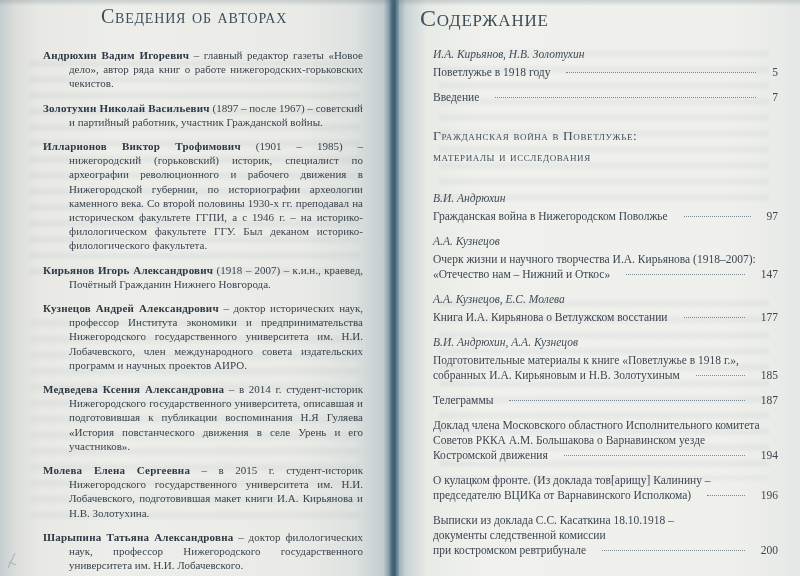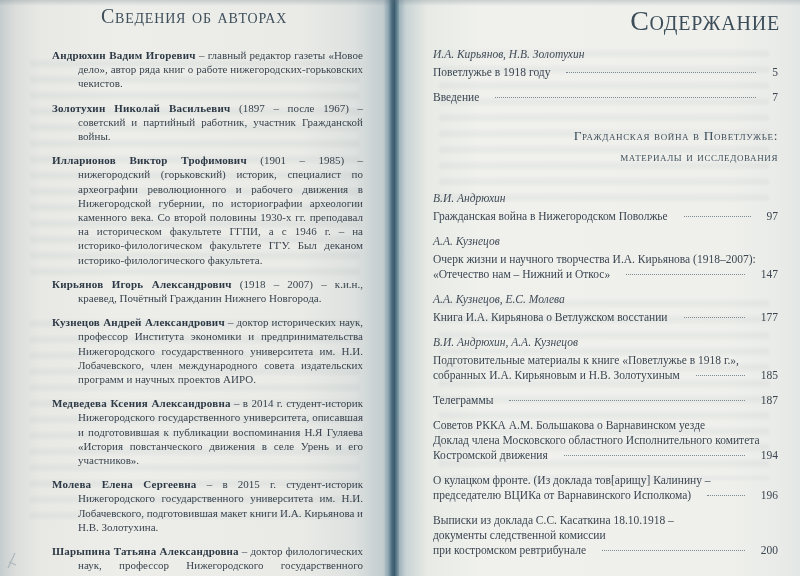--- a/index.html
+++ b/index.html
@@ -46,47 +46,47 @@
     font-variant-caps:small-caps;
     font-size:20px;letter-spacing:.8px;
     color:#3d4e5a;
   }
   .authors{
     position:absolute;left:36px;top:48px;width:327px;
     font-size:11px;line-height:14.2px;
     text-align:justify;color:#39444e;
     hyphens:auto;
   }
-  .entry{margin:0 0 10px 16px;padding-left:26px;text-indent:-26px;}
+  .entry{margin:0 0 10px 7px;padding-left:26px;text-indent:-26px;}
   .entry b{color:#2d3945;letter-spacing:.2px;}
   
   .toc-title{
     position:absolute;top:5px;left:420px;width:360px;
-    text-align:right;
+    text-align:left;
     font-variant-caps:small-caps;
-    font-size:28px;letter-spacing:.8px;
+    font-size:24px;letter-spacing:.8px;
     color:#3d4e5a;
   }
   .toc{
     position:absolute;left:433px;top:47px;width:345px;
     font-size:11.5px;line-height:15px;color:#3b4651;
   }
   .toc-item{margin:0 0 10px 0;}
   .toc-author{font-style:italic;margin-bottom:3px;color:#414c57;}
   .toc-line{}
   .toc-row{display:flex;align-items:baseline;gap:12px;}
   .toc-row .lead-title{white-space:nowrap;}
   .leader{
     flex:1;min-width:14px;margin:0 4px;
     border-bottom:1.6px dotted #7b8992;
     transform:translateY(-3px);
   }
   .toc-page{color:#3b4651;}
   .section-heading{
-    text-align:right;
+    text-align:left;
     font-variant-caps:small-caps;
     font-size:13.5px;line-height:21px;letter-spacing:.6px;
     color:#3d4e5a;
     margin:20px 0 24px 0;
   }
   
   .pencil{position:absolute;left:5px;bottom:6px;opacity:.55;}
 </style>
 </head>
 <body>
@@ -209,22 +209,22 @@
 
           <div class="toc-row">
             <span class="lead-title">Телеграммы</span>
             <span class="leader"></span>
             <span class="toc-page">187</span>
           </div>
         </div>
 
         <div class="toc-item">
 
+          <div class="toc-line">Доклад члена Московского областного Исполнительного комитета</div>
           <div class="toc-line">Советов РККА А.М. Большакова о Варнавинском уезде</div>
-          <div class="toc-line">Доклад члена Московского областного Исполнительного комитета</div>
           <div class="toc-row">
             <span class="lead-title">Костромской движения</span>
             <span class="leader"></span>
             <span class="toc-page">194</span>
           </div>
         </div>
 
         <div class="toc-item">
 
           <div class="toc-line">О кулацком фронте. (Из доклада тов[арищу] Калинину –</div>

